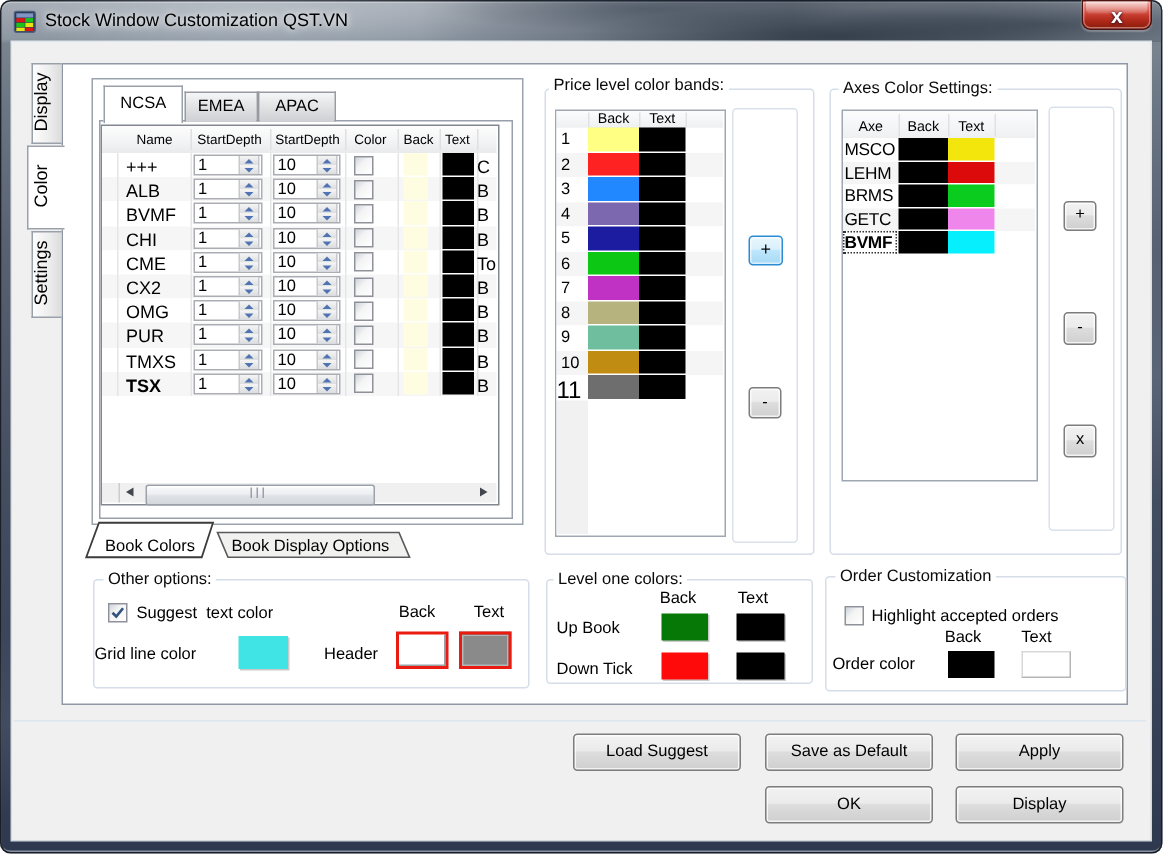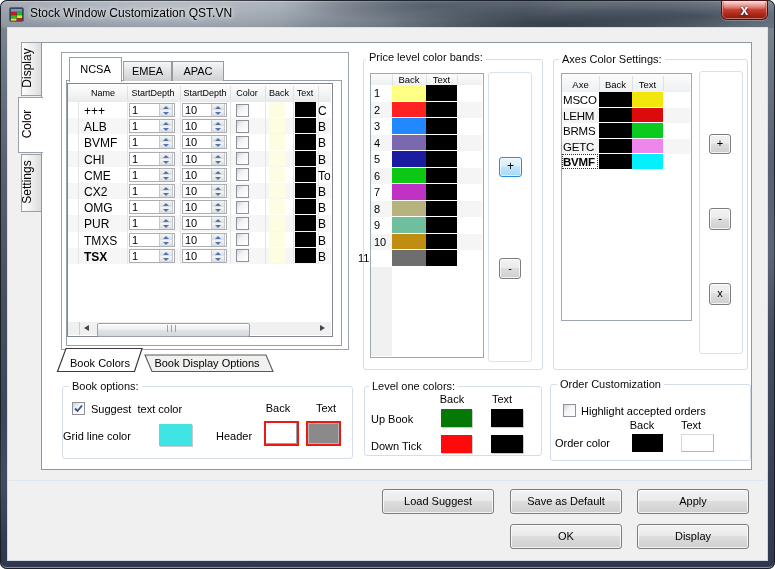--- a/index.html
+++ b/index.html
@@ -388,21 +388,21 @@
 <div style="position:absolute;left:374px;top:219.0px;width:18px;height:12px;font-size:11px;">9</div>
 <div style="position:absolute;left:392px;top:217.0px;width:34px;height:15.5px;background:#6fbf9f;"></div>
 <div style="position:absolute;left:426px;top:217.0px;width:31px;height:15.5px;background:#000;"></div>
 <div style="position:absolute;left:371px;top:233.5px;width:21px;height:16.5px;background:#f5f5f6;"></div>
 <div style="position:absolute;left:457px;top:233.5px;width:25px;height:16.5px;background:#f5f5f6;"></div>
 <div style="position:absolute;left:374px;top:235.5px;width:18px;height:12px;font-size:11px;">10</div>
 <div style="position:absolute;left:392px;top:233.5px;width:34px;height:15.5px;background:#c08c12;"></div>
 <div style="position:absolute;left:426px;top:233.5px;width:31px;height:15.5px;background:#000;"></div>
 <div style="position:absolute;left:371px;top:250.0px;width:21px;height:16.5px;background:#ffffff;"></div>
 <div style="position:absolute;left:457px;top:250.0px;width:25px;height:16.5px;background:#ffffff;"></div>
-<div style="position:absolute;left:358px;top:252.0px;width:18px;height:12px;font-size:11px;">11</div>
+<div style="position:absolute;left:371px;top:252.0px;width:18px;height:12px;font-size:16px;">11</div>
 <div style="position:absolute;left:392px;top:250.0px;width:34px;height:15.5px;background:#6e6e6e;"></div>
 <div style="position:absolute;left:426px;top:250.0px;width:31px;height:15.5px;background:#000;"></div>
 <div style="position:absolute;left:371px;top:267px;width:21px;height:89px;background:#f1f1f2;"></div>
 <div class="grp" style="left:488px;top:72px;width:42px;height:288px;background:#fff;border-color:#d9e2ea;"></div>
 <div style="position:absolute;left:499px;top:157px;width:21px;height:18px;border:1px solid #2a8dd4;border-radius:3px;
 background:linear-gradient(180deg,#eaf6fd,#d9f0fc 45%,#bee6fd 50%,#a7d9f5);box-shadow:inset 0 0 0 1px rgba(255,255,255,.6);
 font-size:12px;text-align:center;line-height:17px;">+</div>
 <div class="btn" style="left:499px;top:258px;width:20px;height:19px;line-height:18px;">-</div>
 <div class="grp" style="left:553px;top:59px;width:193px;height:309px;"></div>
 <div class="grplab" style="left:559px;top:53px;">Axes Color Settings:</div>
@@ -438,21 +438,21 @@
 <div style="position:absolute;left:663px;top:154.0px;width:27px;height:15.5px;background:#ffffff;"></div>
 <div style="position:absolute;left:563px;top:156.0px;width:35px;height:13px;font-size:11.5px;letter-spacing:-0.2px;font-weight:bold;">BVMF</div>
 <div style="position:absolute;left:599px;top:154.0px;width:33px;height:14.5px;background:#000;"></div>
 <div style="position:absolute;left:632px;top:154.0px;width:31px;height:14.5px;background:#05effc;"></div>
 <div style="position:absolute;left:562px;top:154.0px;width:36px;height:14.5px;border:1px dotted #333;box-sizing:border-box;"></div>
 <div class="grp" style="left:699px;top:71px;width:42px;height:281px;background:#fff;border-color:#d9e2ea;"></div>
 <div class="btn" style="left:709px;top:134px;width:20px;height:18px;line-height:17px;">+</div>
 <div class="btn" style="left:709px;top:208px;width:20px;height:20px;line-height:19px;">-</div>
 <div class="btn" style="left:709px;top:283px;width:20px;height:20px;line-height:19px;">x</div>
 <div class="grp" style="left:62px;top:386px;width:289px;height:71px;"></div>
-<div class="grplab" style="left:69px;top:380px;">Book options:</div>
+<div class="grplab" style="left:69px;top:380px;">Other options:</div>
 <div style="position:absolute;left:72px;top:402px;width:13px;height:13px;box-sizing:border-box;background:linear-gradient(135deg,#cdd4dc,#f4f4f4 40%,#fff);border:1px solid #8e9199;"></div>
 <svg style="position:absolute;left:74px;top:404px;" width="9" height="9" viewBox="0 0 9 9">
     <polyline points="1,4.5 3.5,7 8,1.5" fill="none" stroke="#31537f" stroke-width="1.8"></polyline>
   </svg>
 <div style="position:absolute;left:91px;top:403px;width:160px;height:13px;font-size:11px;">Suggest&nbsp; text color</div>
 <div style="position:absolute;left:63px;top:430px;width:100px;height:13px;font-size:11px;">Grid line color</div>
 <div style="position:absolute;left:159px;top:424px;width:33px;height:22px;background:#40e4e4;box-shadow:1px 1px 0 rgba(150,150,150,.5);"></div>
 <div style="position:absolute;left:248px;top:402px;width:60px;height:13px;font-size:11px;text-align:center;">Back</div>
 <div style="position:absolute;left:296px;top:402px;width:60px;height:13px;font-size:11px;text-align:center;">Text</div>
 <div style="position:absolute;left:216px;top:430px;width:60px;height:13px;font-size:11px;">Header</div>

